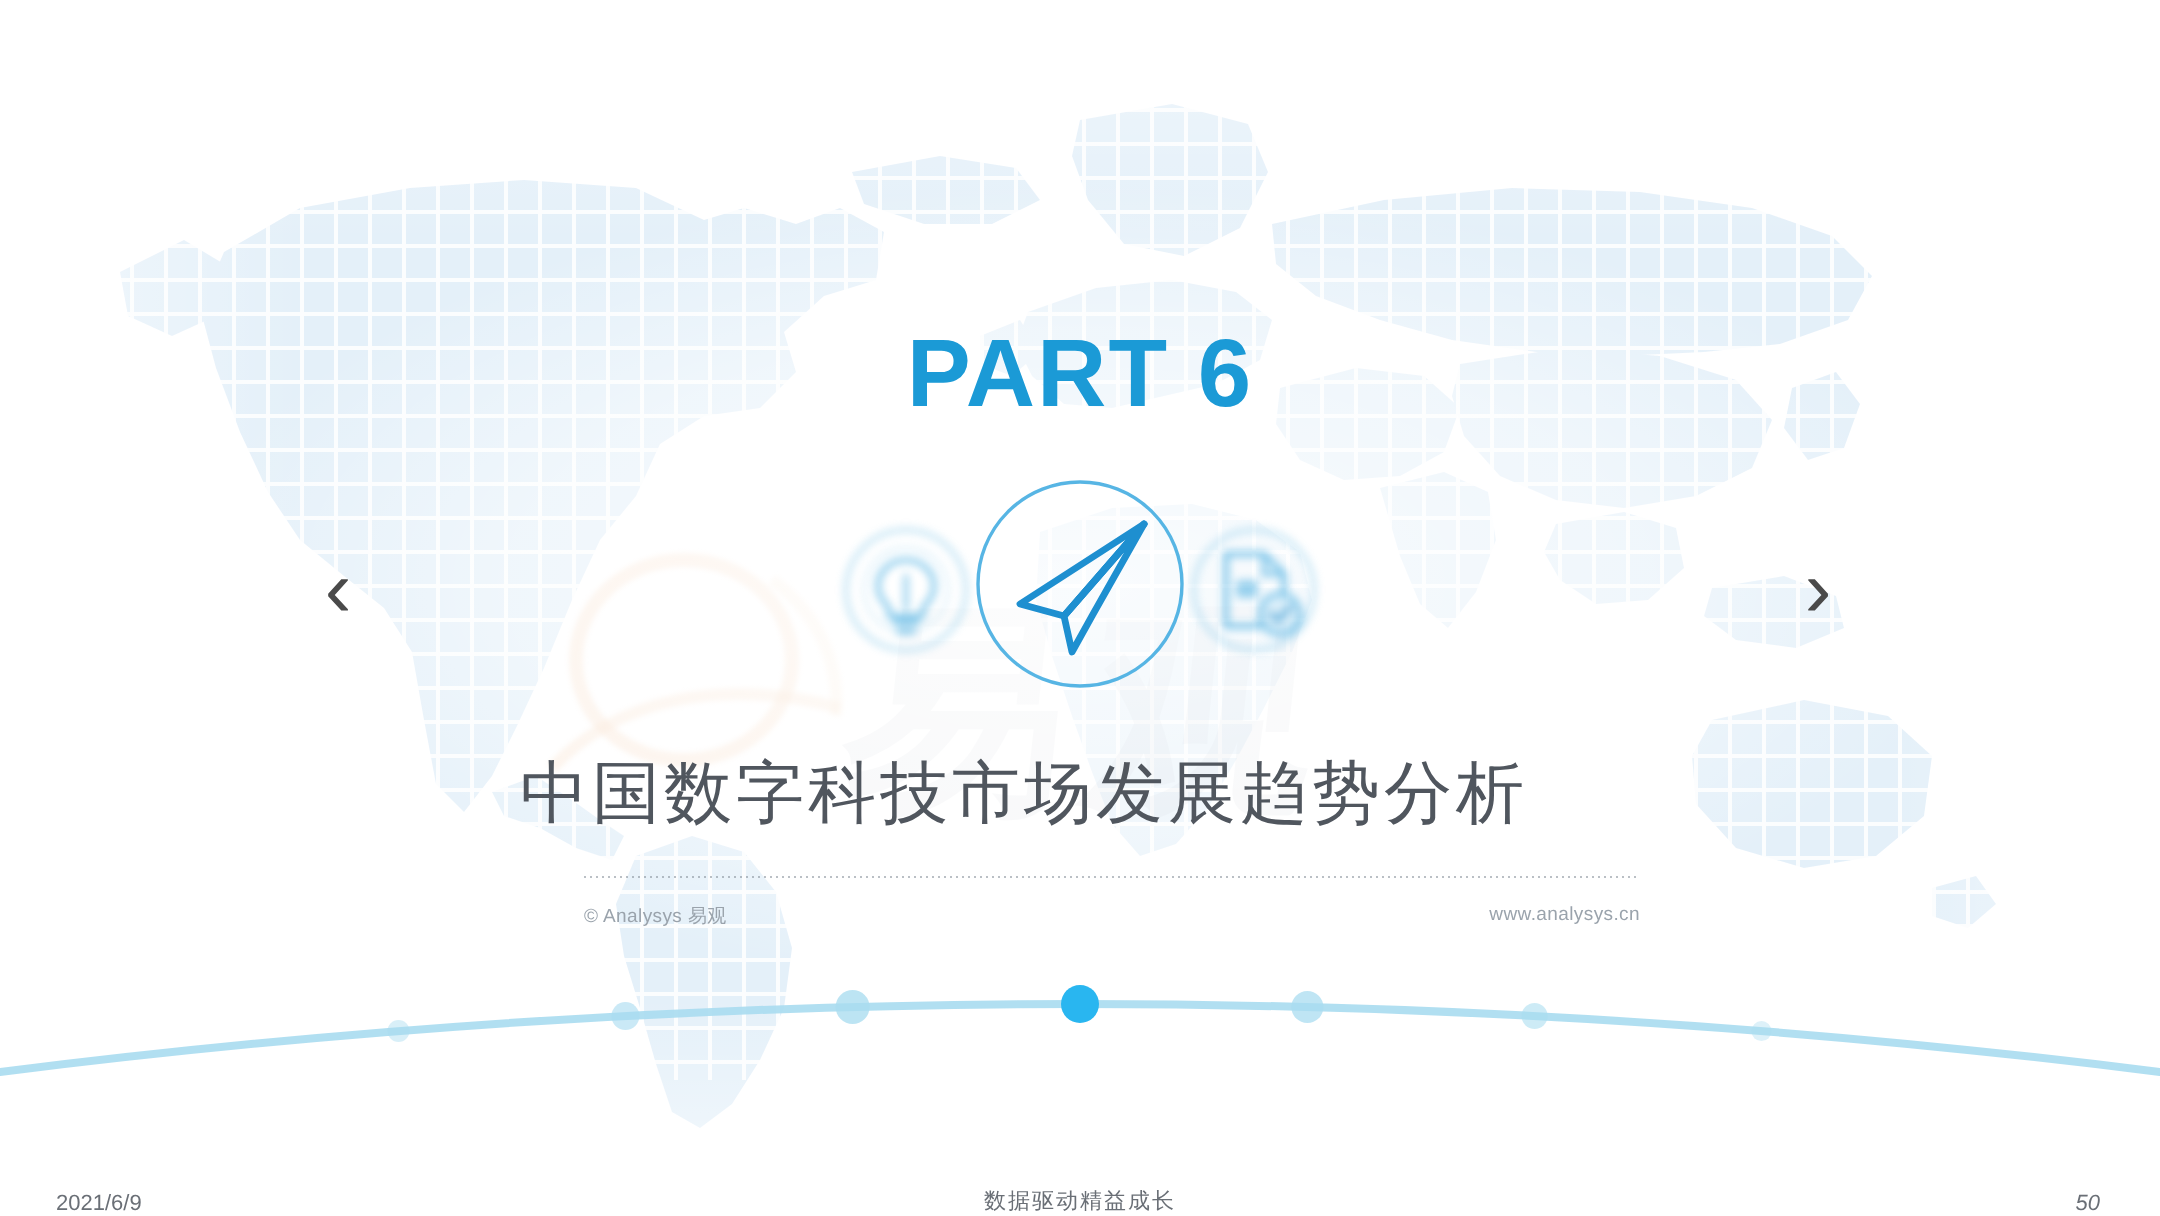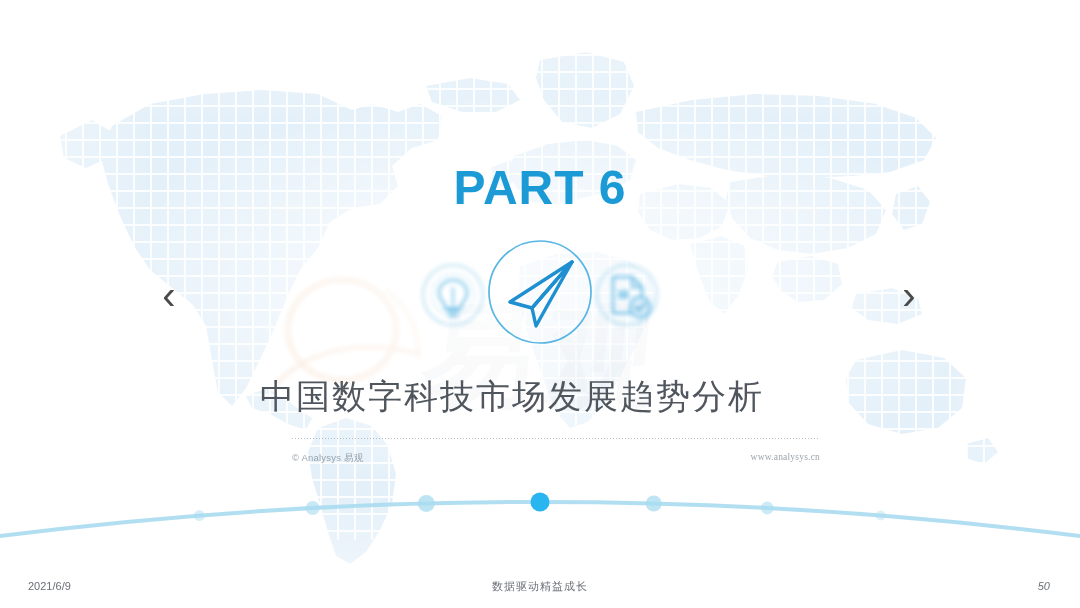--- a/index.html
+++ b/index.html
@@ -131,21 +131,21 @@
     position:absolute;
     left:292px; top:452px;
     width:528px;
     display:flex;
     justify-content:space-between;
     font-size:9.5px;
     color:#9aa3ac;
     letter-spacing:.2px;
   }
   .credits .copyright { font-size:9.5px; }
-  .credits .website   { font-size:9.5px;font-family:Liberation Serif, serif; }
+  .credits .website   { font-size:9.5px; }
 
   
   .nav-arrow {
     position:absolute;
     top:272px;
     width:46px; height:46px;
     display:flex; align-items:center; justify-content:center;
     color:#4a4a4a;
     font-size:40px;
     font-weight:300;
@@ -162,21 +162,21 @@
     left:0; top:462px;
     width:1080px; height:86px;
     pointer-events:none;
   }
 
   
   .page-footer {
     position:absolute;
     left:0; bottom:0;
     width:1080px; height:44px;
-    display:flex; align-items:center;
+    display:flex; align-items:flex-end;
     font-size:11px;
     color:#6a6f76;
   }
   .page-footer .date  { position:absolute; left:28px; }
   .page-footer .tag   { width:100%; text-align:center; letter-spacing:1px; }
   .page-footer .pagen { position:absolute; right:30px;font-style:italic; }
 </style>
 </head>
 <body>
 

